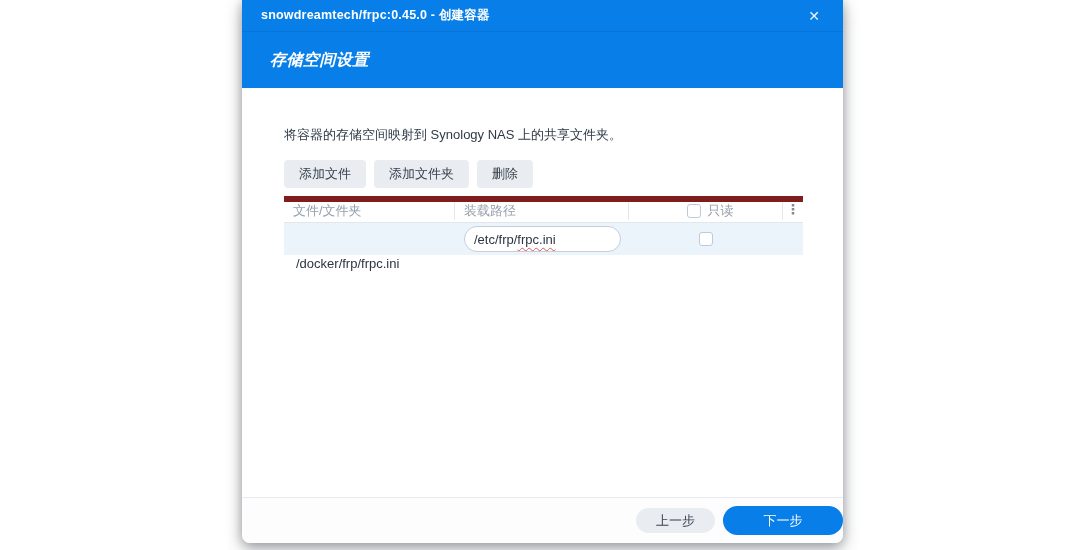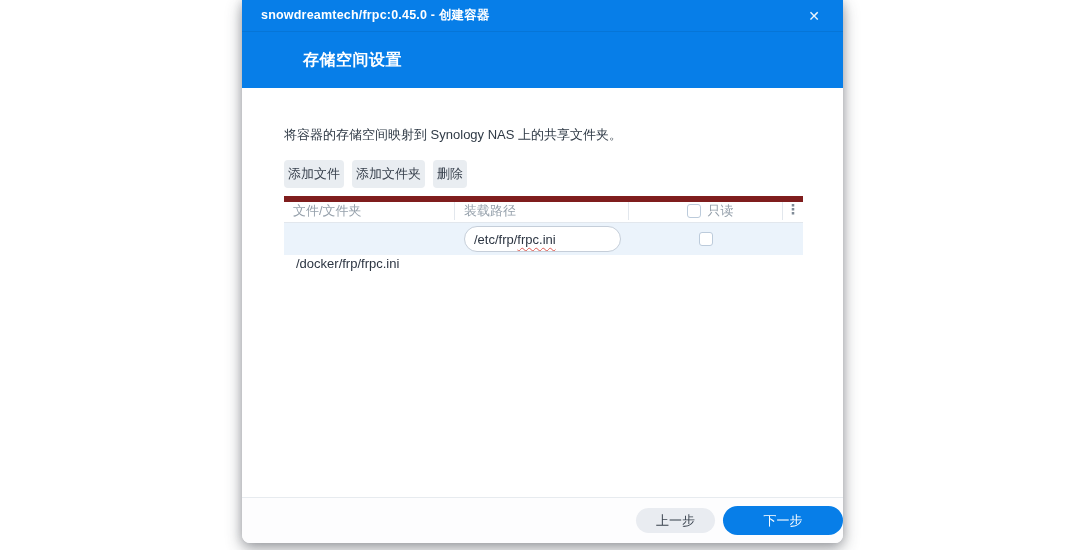--- a/index.html
+++ b/index.html
@@ -33,37 +33,38 @@
     margin-left: auto; color: rgba(255,255,255,0.92);
     font-size: 14px; line-height: 1; cursor: pointer; font-weight: bold;
     padding: 2px 3px;
   }
 
   
   .section-header {
     height: 56px; flex: 0 0 56px;
     background: #077ee8;
     display: flex; align-items: center;
-    padding-left: 61px;
+    padding-left: 28px;
+    font-style: italic;
   }
   .section-header .heading {
     color: #ffffff; font-size: 16px; font-weight: bold; letter-spacing: 0.5px;
   }
 
   
   .body { flex: 1 1 auto; background: #ffffff; padding: 0 40px 0 42px; position: relative; }
 
   .instruction {
     margin-top: 38px; font-size: 13px; color: #2f3a46; line-height: 17px;
   }
 
   .toolbar { margin-top: 17px; display: flex; gap: 8px; }
   .btn {
     display: inline-flex; align-items: center; justify-content: center;
-    height: 28px; padding: 0 4px;
+    height: 28px; padding: 0 15px;
     background: #e9edf1; border: none; border-radius: 4px;
     font-family: inherit; font-size: 13px; color: #39424e; cursor: pointer;
     white-space: nowrap;
   }
 
   
   .table { margin-top: 8px; width: 519px; }
   .thead {
     display: flex; align-items: flex-start; height: 27px;
     border-top: 6px solid #7f1d1d; border-bottom: 1px solid #e2e7ed;

